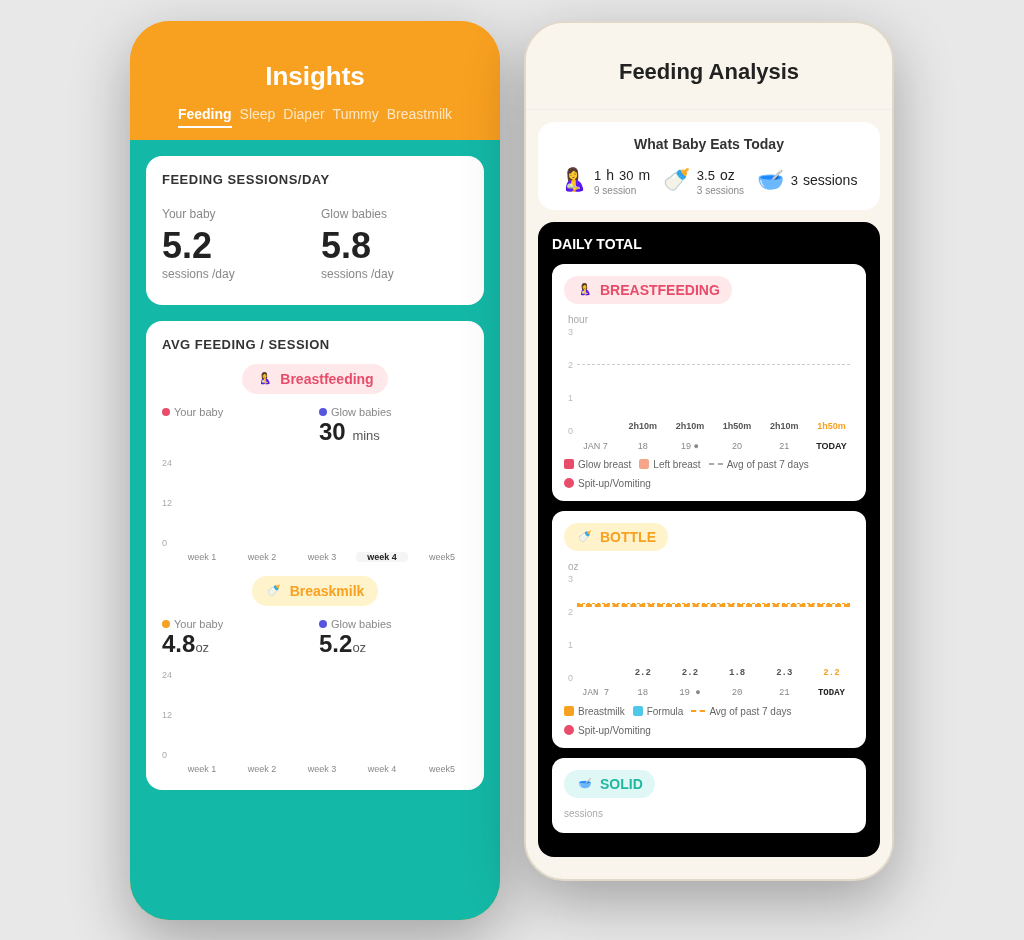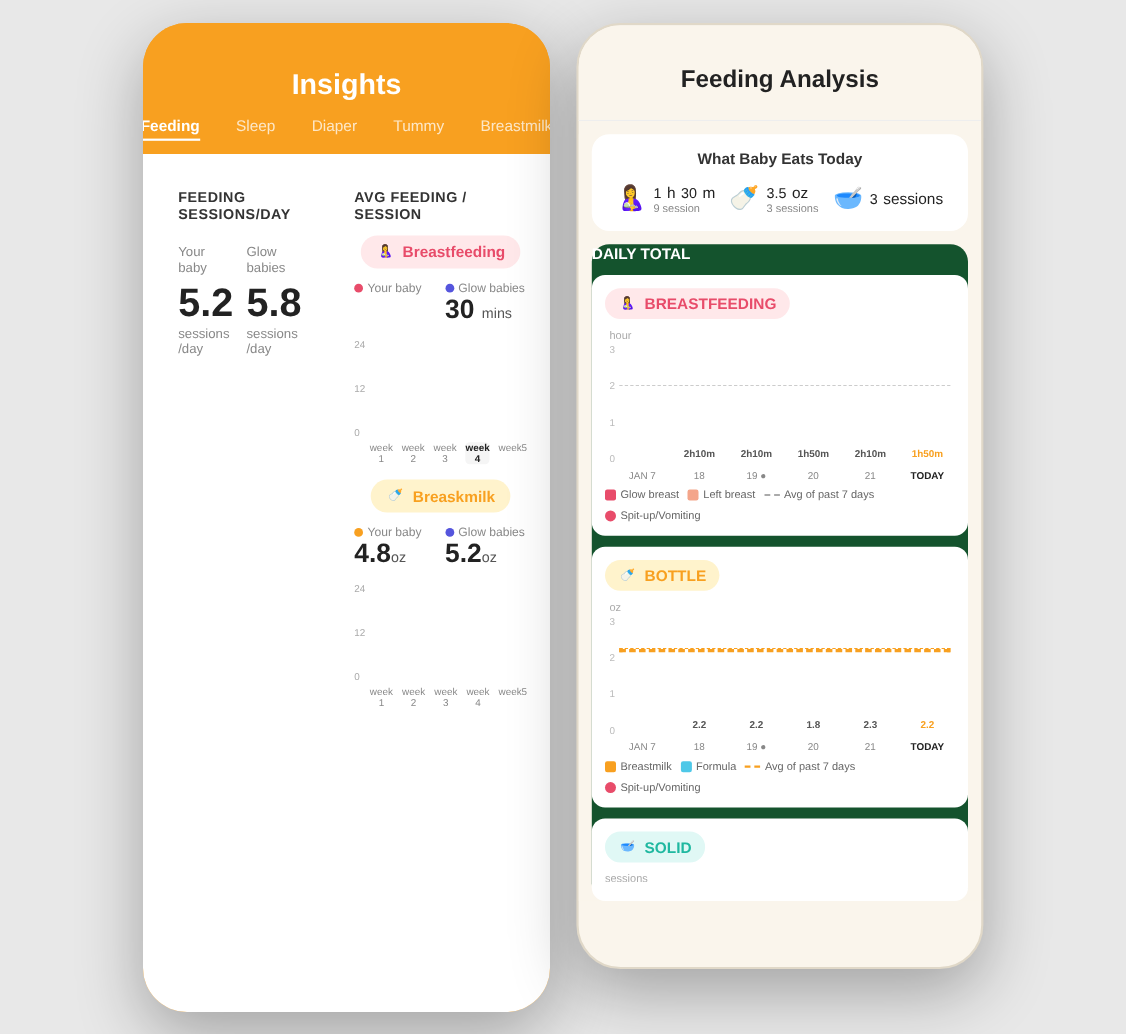--- a/index.html
+++ b/index.html
@@ -43,39 +43,40 @@
     }
     .left-header h1 {
       color: white;
       font-size: 26px;
       font-weight: 700;
       margin-bottom: 14px;
     }
     .tabs {
       display: flex;
       justify-content: center;
-      gap: 33px;
+      gap: 8px;
       padding-bottom: 12px;
     }
     .tab {
       color: rgba(255,255,255,0.75);
       font-size: 14px;
       font-weight: 500;
       cursor: pointer;
       padding-bottom: 4px;
     }
     .tab.active {
       color: white;
       font-weight: 700;
       border-bottom: 2px solid white;
     }
     .left-body {
-      background: #ffffff;
+      background: #14b8a6;
       padding: 16px;
       display: flex;
+      flex-direction: column;
       gap: 16px;
       min-height: 780px;
     }
 
     
     .card {
       background: white;
       border-radius: 16px;
       padding: 16px;
     }
@@ -261,23 +262,24 @@
     .eat-value span {
       font-size: 13px;
       font-weight: 400;
     }
     .eat-sublabel {
       font-size: 10px;
       color: #888;
     }
 
     .daily-total-section {
-      background: #14532d;
+      background: #000000;
       margin: 12px;
       border-radius: 16px;
+      padding: 14px;
     }
     .daily-total-title {
       font-size: 14px;
       font-weight: 700;
       color: white;
       margin-bottom: 12px;
     }
 
     .analysis-card {
       background: white;
@@ -720,21 +722,21 @@
           </div>
           <div class="r-chart-area">
             <div class="r-chart-y-label">oz</div>
             <div class="r-chart-wrapper">
               <div class="r-y-axis">
                 <span class="r-y-val">3</span>
                 <span class="r-y-val">2</span>
                 <span class="r-y-val">1</span>
                 <span class="r-y-val">0</span>
               </div>
-              <div style="flex:1; position:relative;">
+              <div style="flex:1; position:relative;font-family:Liberation Mono, monospace;">
                 <div class="r-bars-container">
 
                   <div class="dashed-line" style="bottom:70%; border-color:#F8A020; border-style: dashed;"></div>
 
                   <div class="r-bar-group">
                     <div class="r-bar" style="height:40%; background:#F8A020;"></div>
                   </div>
 
                   <div class="r-bar-group">
                     <span class="r-bar-label">2.2</span>

